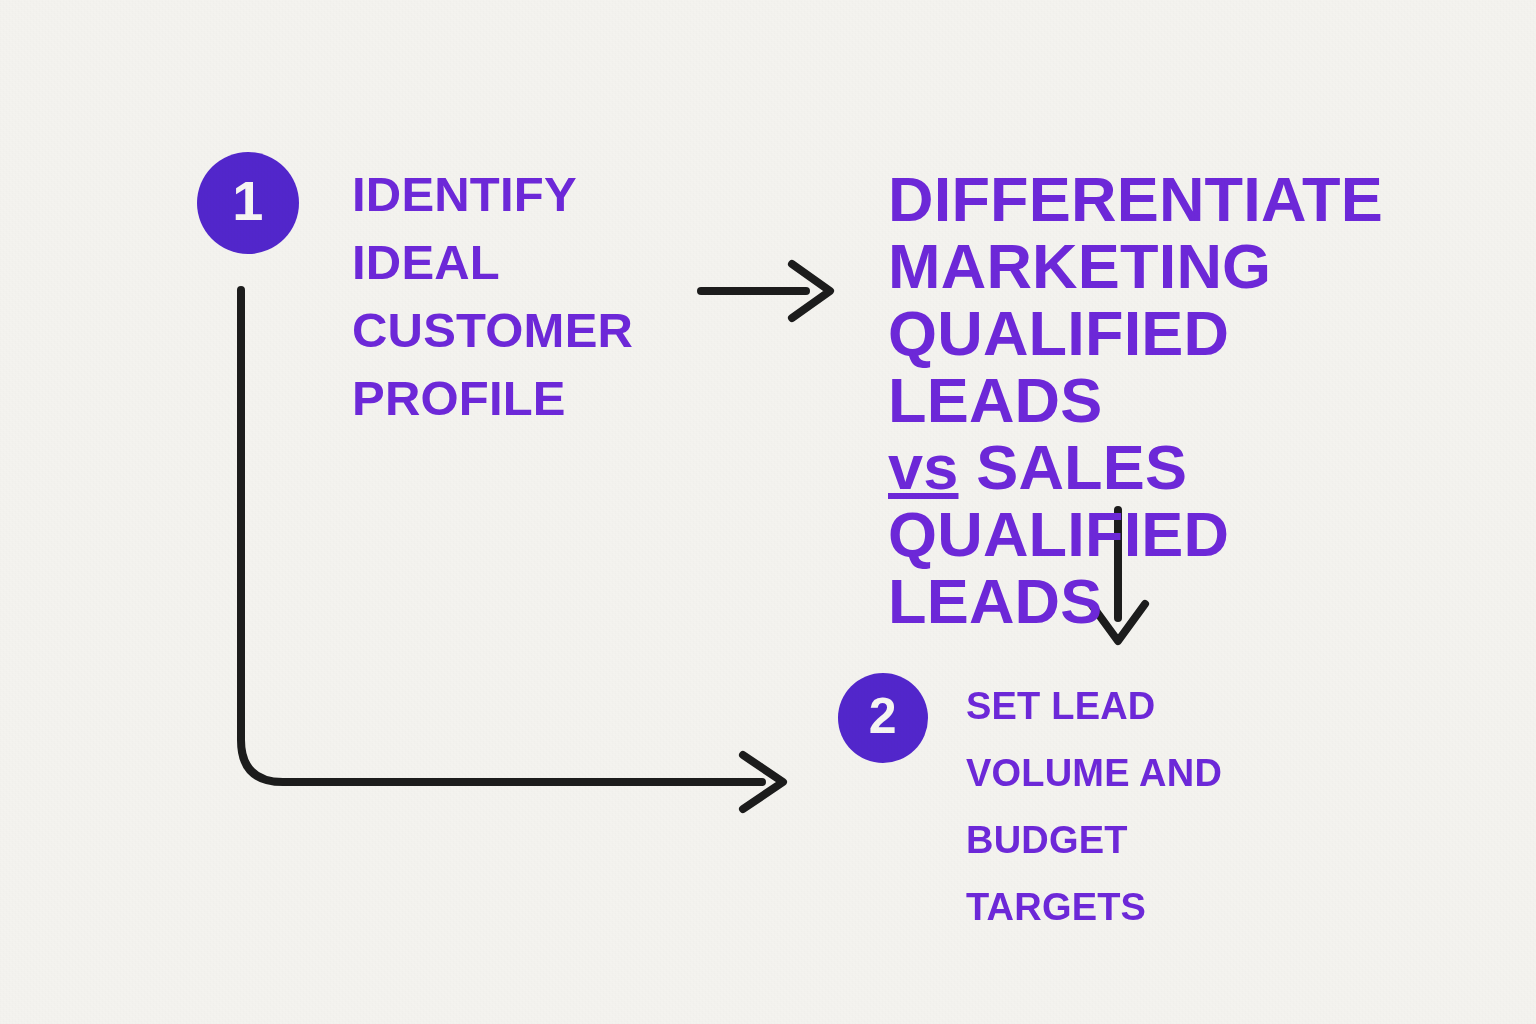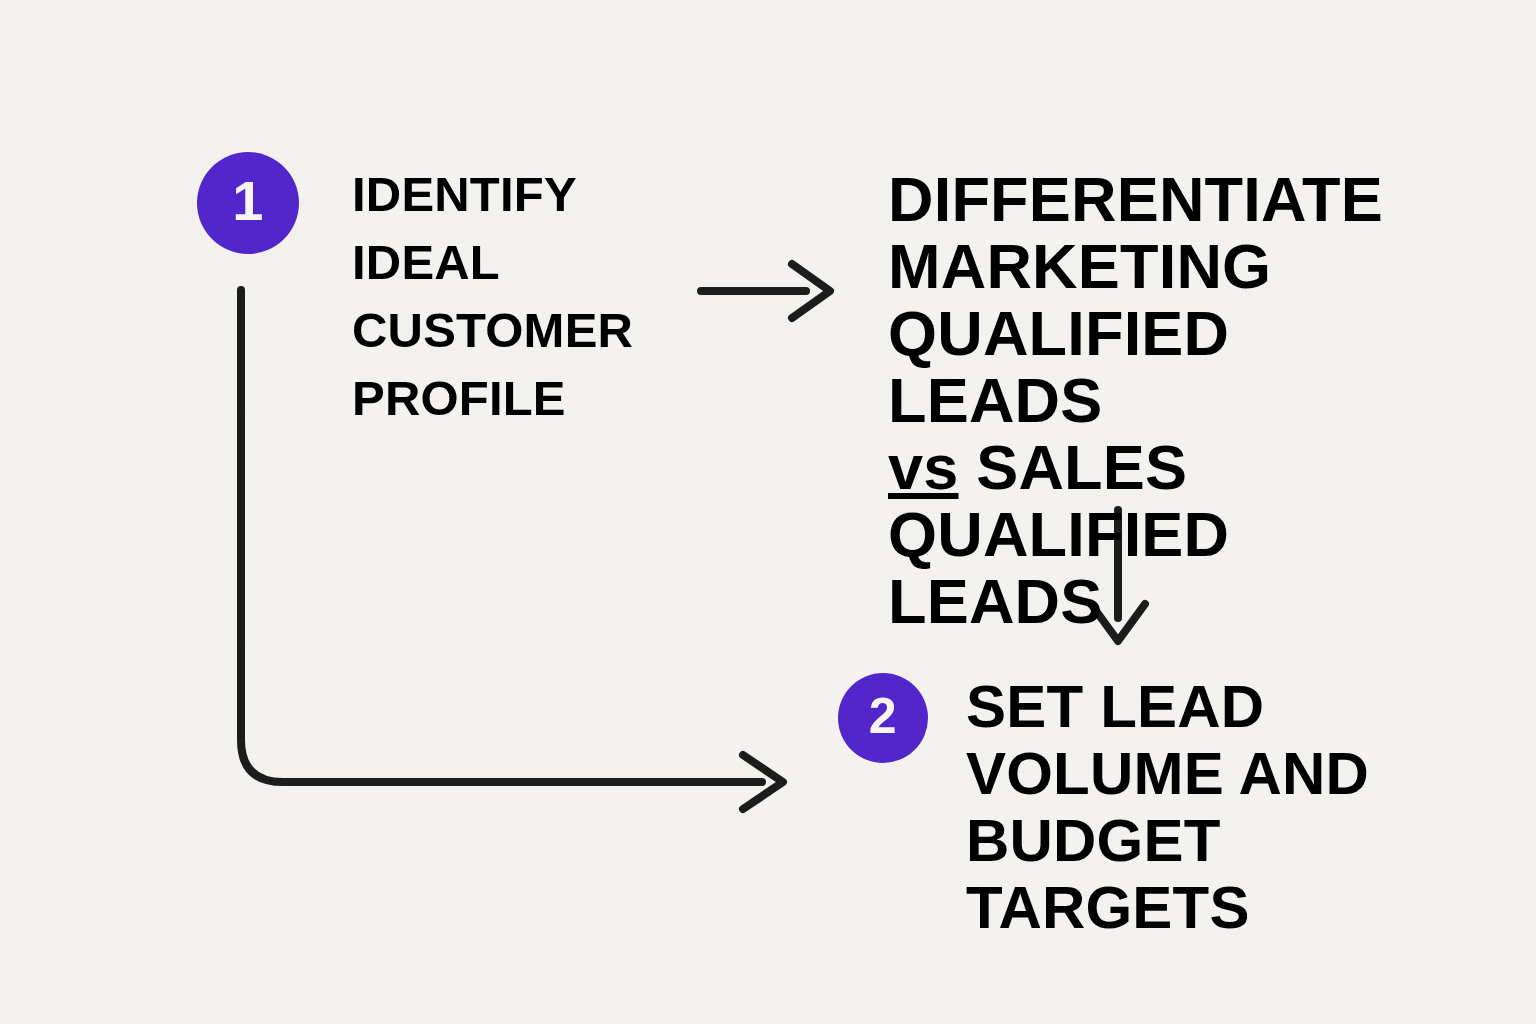--- a/index.html
+++ b/index.html
@@ -73,21 +73,21 @@
     font-size: 50px;
   }
 
   .step-badge .badge-number {
     transform: translateY(-2px);
     letter-spacing: 0.5px;
   }
 
   .node-text {
     position: absolute;
-    color: #000000;
+    color: #6d28d9;
     font-family: "Liberation Sans", sans-serif;
     font-weight: bold;
     text-transform: uppercase;
     white-space: pre-line;
     letter-spacing: 0.2px;
   }
 
   #node-identify-icp {
     left: 352px;
     top: 160px;
@@ -100,21 +100,21 @@
     left: 888px;
     top: 166px;
     font-size: 63px;
     line-height: 67px;
     width: 490px;
   }
 
   #node-set-targets {
     left: 966px;
     top: 673px;
-    font-size: 60px;
+    font-size: 38px;
     line-height: 67px;
     width: 420px;
   }
 
   
   #node-differentiate-leads .lowercase-token {
     text-transform: none;
     text-decoration: underline;
   }
 </style>

